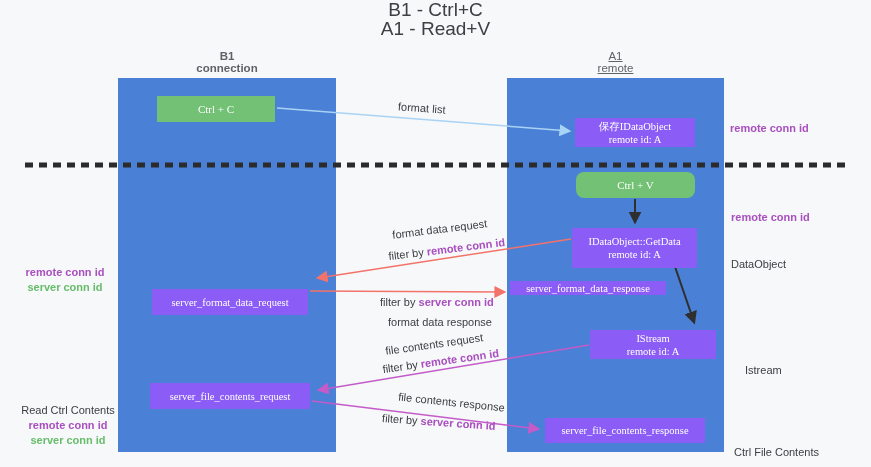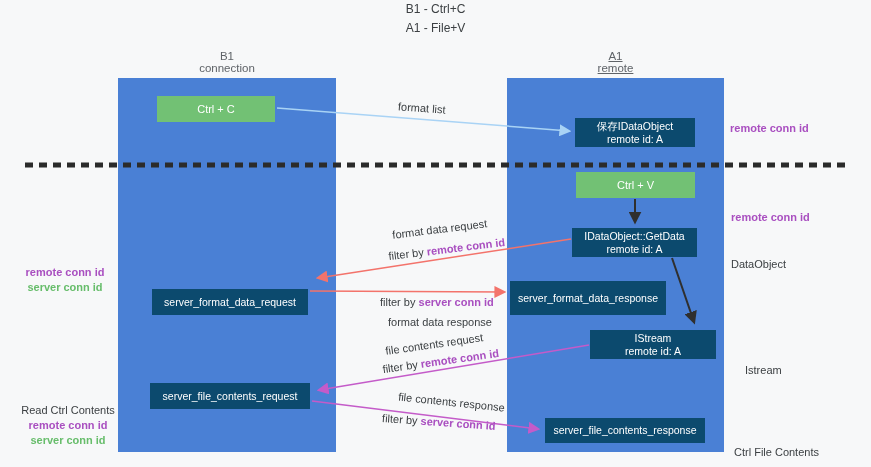--- a/index.html
+++ b/index.html
@@ -3,60 +3,60 @@
 <meta charset="utf-8">
 <style>
   html,body{margin:0;padding:0;}
   .canvas{
     position:relative; width:871px; height:467px;
     background:#f7f8f9; overflow:hidden;
     font-family:"Liberation Sans", sans-serif;
     color:#3c4043;
   }
   .title{position:absolute; left:0; top:8; width:100%; text-align:center;
-         font-size:12px; line-height:19px; color:#3c4043;}
+         font-size:19px; line-height:19px; color:#3c4043;}
   .col-header{position:absolute; text-align:center; font-size:11.5px;
               line-height:12px; color:#5f6368;}
-  .col-header.left{left:118px; top:50px; width:218px;}
+  .col-header.left{left:118px; top:50px; width:218px;font-weight:bold;}
   .col-header.right{left:507px; top:50px; width:217px;text-decoration:underline;}
   .column{position:absolute; top:78px; height:374px; background:#4a80d5; z-index:1;}
   .column.left{left:118px; width:218px;}
   .column.right{left:507px; width:217px;}
   svg.overlay{position:absolute; left:0; top:0; z-index:5;}
   .box{position:absolute; z-index:10; display:flex; flex-direction:column;
        align-items:center; justify-content:center; color:#ffffff;
-       text-align:left; font-size:11px; line-height:13px;}
-  .box.orange{background:#0c4a6e;}
+       text-align:left; font-size:11px; line-height:13px;font-family:Liberation Serif, serif;}
+  .box.orange{background:#8b5cf6;}
   .box.green{background:#72c174;}
   .b-ctrlc{left:157px; top:96px; width:118px; height:26px;}
   .b-save{left:575px; top:118px; width:120px; height:29px; font-size:10.5px;}
-  .b-ctrlv{left:576px; top:172px; width:119px; height:26px;}
-  .b-getdata{left:572px; top:228px; width:125px; height:29px; font-size:10.5px;}
+  .b-ctrlv{left:576px; top:172px; width:119px; height:26px;border-radius:8px;}
+  .b-getdata{left:572px; top:228px; width:125px; height:40px; font-size:10.5px;}
   .b-freq{left:152px; top:268px; width:156px; height:26px; font-size:10.5px;margin-top:21px;}
-  .b-fresp{left:510px; top:281px; width:156px; height:34px; font-size:10.5px;}
+  .b-fresp{left:510px; top:281px; width:156px; height:14px; font-size:10.5px;}
   .b-istream{left:590px; top:330px; width:126px; height:29px; font-size:10.5px;}
   .b-fcreq{left:150px; top:383px; width:160px; height:26px; font-size:10.5px;}
   .b-fcresp{left:545px; top:418px; width:160px; height:25px; font-size:10.5px;}
   .ann{position:absolute; z-index:15; font-size:11px; white-space:nowrap;}
   .purple{color:#a94fc0; font-weight:bold;}
   .greentxt{color:#67bd6b; font-weight:bold;}
   .blacktxt{color:#3c4043;margin-top:22px;}
   .leftgroup{position:absolute; z-index:15; text-align:center; font-size:11px;
              line-height:15px;}
   .arrlabel{position:absolute; z-index:15; font-size:11px; white-space:nowrap;
             color:#3c4043;}
 </style>
 </head>
 <body>
 
 <div class="canvas">
 
   <div class="title">
     <div>B1 - Ctrl+C</div>
-    <div>A1 - File+V</div>
+    <div>A1 - Read+V</div>
   </div>
 
   <div class="col-header left">
     <div>B1</div>
     <div>connection</div>
   </div>
   <div class="col-header right">
     <div>A1</div>
     <div>remote</div>
   </div>

